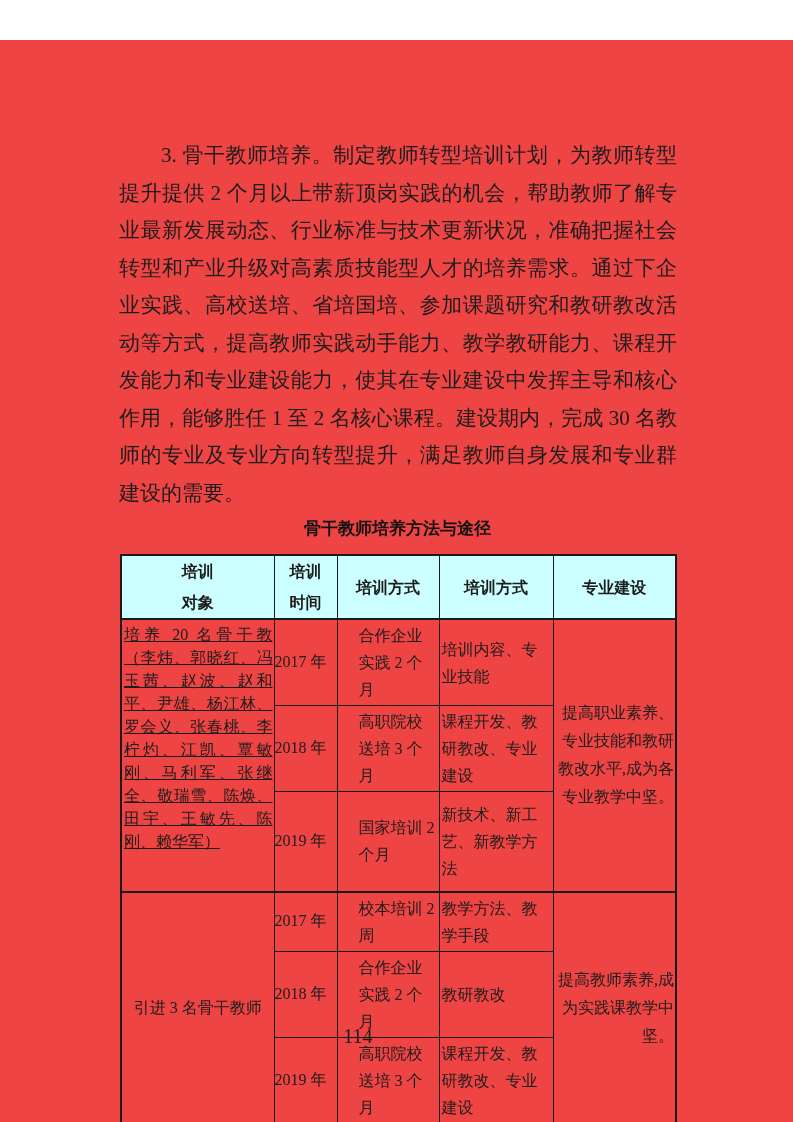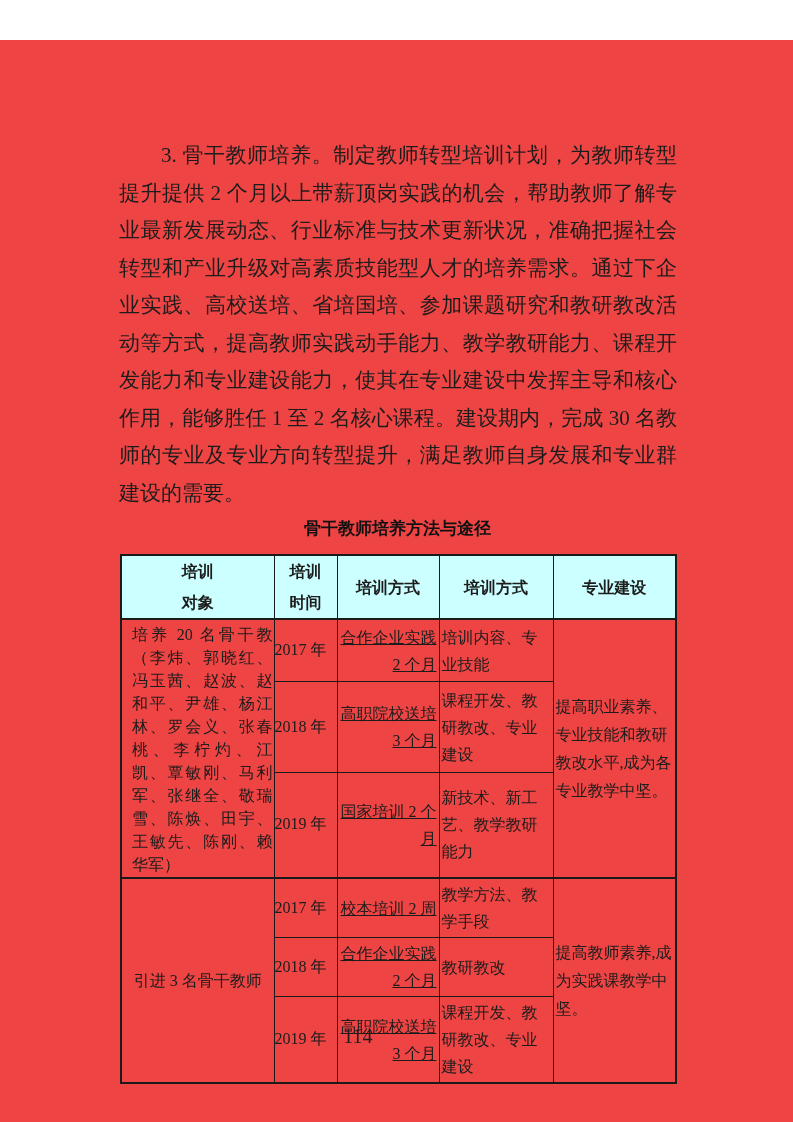--- a/index.html
+++ b/index.html
@@ -56,48 +56,48 @@
   }
   .col-target { width: 153px; }
   .col-year   { width: 63px;  }
   .col-method { width: 102px; }
   .col-content{ width: 114px; }
   .col-effect { width: 123px; }
 
   td.target-cell {
     text-align: justify;
     vertical-align: top;
-    padding: 3px 1px 1px 10px;
+    padding: 3px 1px 1px 2px;
     line-height: 23px;
+    text-decoration: underline;
   }
   td.target-cell-centered {
     text-align: center;
     vertical-align: middle;
     line-height: 23px;
   }
   td.year-cell {
     vertical-align: middle;
     white-space: nowrap;
     font-size: 16px;
   }
   td.method-cell {
-    text-align: right;
+    text-align: left;
     vertical-align: middle;
-    padding: 2px 2px 2px 3px;
+    padding: 2px 2px 2px 21px;
     line-height: 27px;
-    text-decoration: underline;
   }
   td.content-cell {
     text-align: left;
     vertical-align: middle;
     padding: 2px 0 2px 2px;
     line-height: 27px;
   }
   td.effect-cell {
-    text-align: left;
+    text-align: right;
     vertical-align: middle;
     padding: 2px 1px 2px 2px;
     line-height: 28px;
   }
   tr.row-h1 { height: 56px; }
   tr.row-h2 { height: 58px; }
   tr.row-h3 { height: 100px; }
   tr.row-h4 { height: 57px; }
   tr.row-h5 { height: 56px; }
   tr.row-h6 { height: 57px; }
@@ -148,21 +148,21 @@
         <td class="effect-cell" rowspan="3">提高职业素养、专业技能和教研教改水平,成为各专业教学中坚。</td>
       </tr>
       <tr class="row-h2">
         <td class="year-cell">2018 年</td>
         <td class="method-cell">高职院校送培 3 个月</td>
         <td class="content-cell">课程开发、教研教改、专业建设</td>
       </tr>
       <tr class="row-h3">
         <td class="year-cell">2019 年</td>
         <td class="method-cell">国家培训 2 个月</td>
-        <td class="content-cell">新技术、新工艺、教学教研能力</td>
+        <td class="content-cell">新技术、新工艺、新教学方法</td>
       </tr>
       <tr class="row-h4 group-start">
         <td class="target-cell-centered" rowspan="3">引进 3 名骨干教师</td>
         <td class="year-cell">2017 年</td>
         <td class="method-cell">校本培训 2 周</td>
         <td class="content-cell">教学方法、教学手段</td>
         <td class="effect-cell" rowspan="3">提高教师素养,成为实践课教学中坚。</td>
       </tr>
       <tr class="row-h5">
         <td class="year-cell">2018 年</td>

